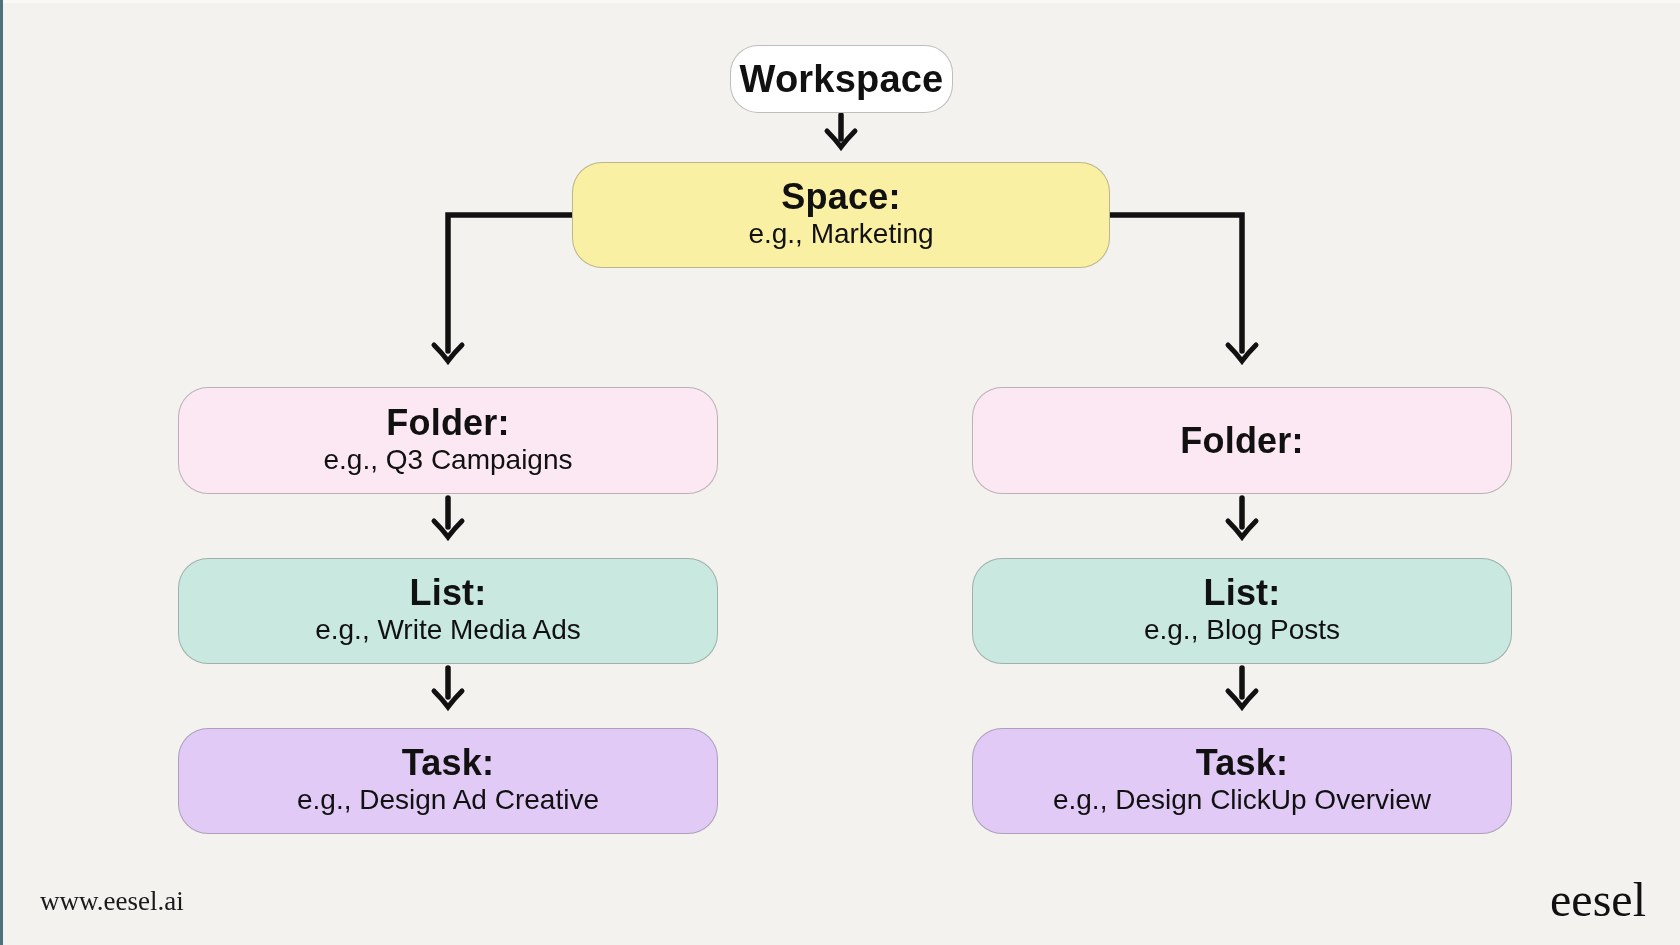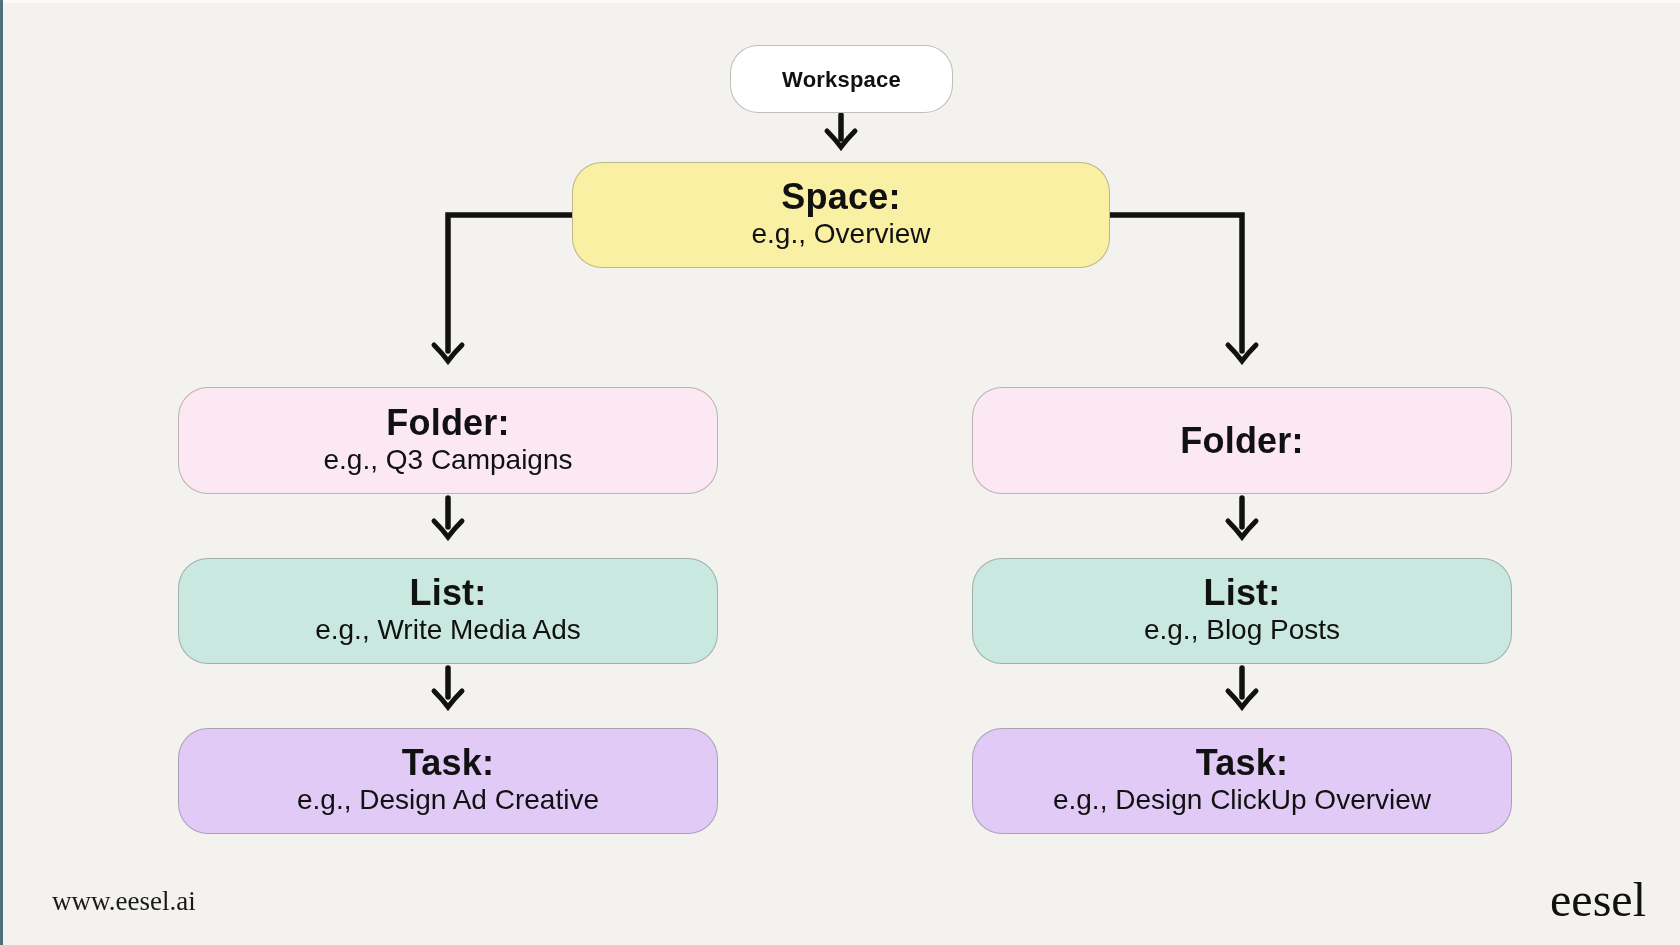--- a/index.html
+++ b/index.html
@@ -54,40 +54,40 @@
     font-size: 28px;
     line-height: 37px;
   }
 
   .node-workspace {
     left: 730px; top: 45px;
     width: 223px; height: 68px;
     background: #ffffff;
     border-radius: 28px;
   }
-  .node-workspace .node-label { font-size: 22px; }
+  .node-workspace .node-label { font-size: 38px; }
 
   .node-space {
     left: 572px; top: 162px;
     width: 538px; height: 106px;
     background: #faf0a3;
   }
 
   .node-folder-left  { left: 178px; top: 387px; width: 540px; height: 107px; background: #fce8f3; }
   .node-folder-right { left: 972px; top: 387px; width: 540px; height: 107px; background: #fce8f3; }
 
   .node-list-left  { left: 178px; top: 558px; width: 540px; height: 106px; background: #c9e8e0; }
   .node-list-right { left: 972px; top: 558px; width: 540px; height: 106px; background: #c9e8e0; }
 
   .node-task-left  { left: 178px; top: 728px; width: 540px; height: 106px; background: #e1caf6; }
   .node-task-right { left: 972px; top: 728px; width: 540px; height: 106px; background: #e1caf6; }
 
   .footer-site {
     position: absolute;
-    left: 52px; top: 886px;
+    left: 40px; top: 886px;
     font-family: "Liberation Serif", serif;
     font-size: 27px;
     color: #1a1a1a;
   }
   .footer-brand {
     position: absolute;
     right: 34px; top: 872px;
     font-family: "Liberation Serif", serif;
     font-size: 48px;
     color: #111;
@@ -138,21 +138,21 @@
       <path d="M1228 691 Q1236 699 1242 707 Q1248 699 1256 691" stroke-width="5"></path>
     </g>
   </svg>
 
   <div class="node node-workspace">
     <div class="node-label">Workspace</div>
   </div>
 
   <div class="node node-space">
     <div class="node-label">Space:</div>
-    <div class="node-example">e.g., Overview</div>
+    <div class="node-example">e.g., Marketing</div>
   </div>
 
   <div class="node node-folder-left">
     <div class="node-label">Folder:</div>
     <div class="node-example">e.g., Q3 Campaigns</div>
   </div>
 
   <div class="node node-folder-right">
     <div class="node-label">Folder:</div>
   </div>

